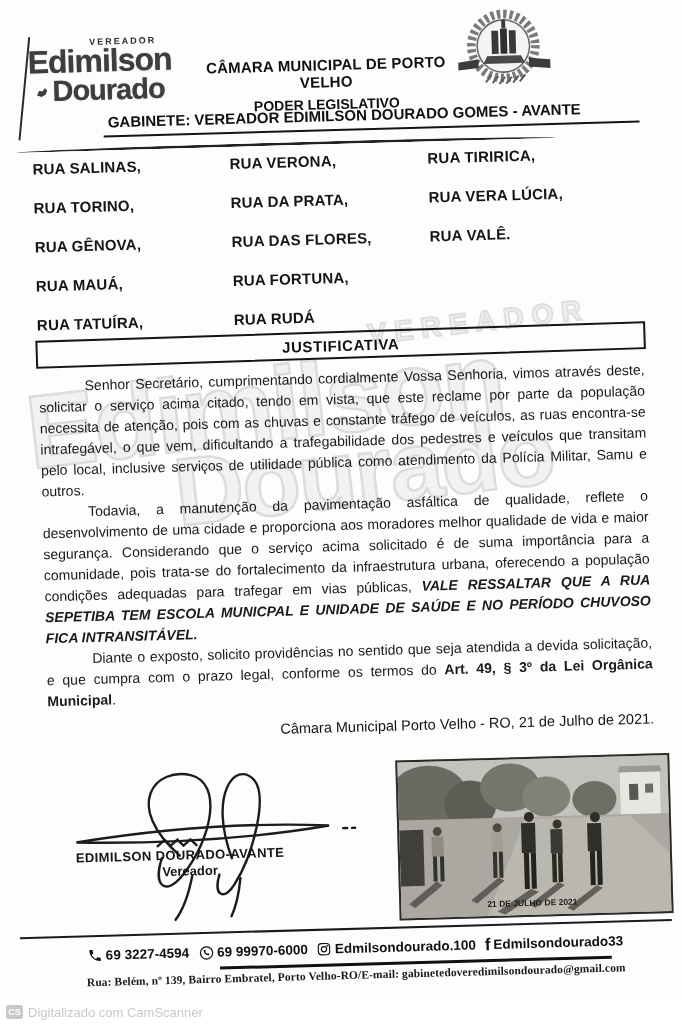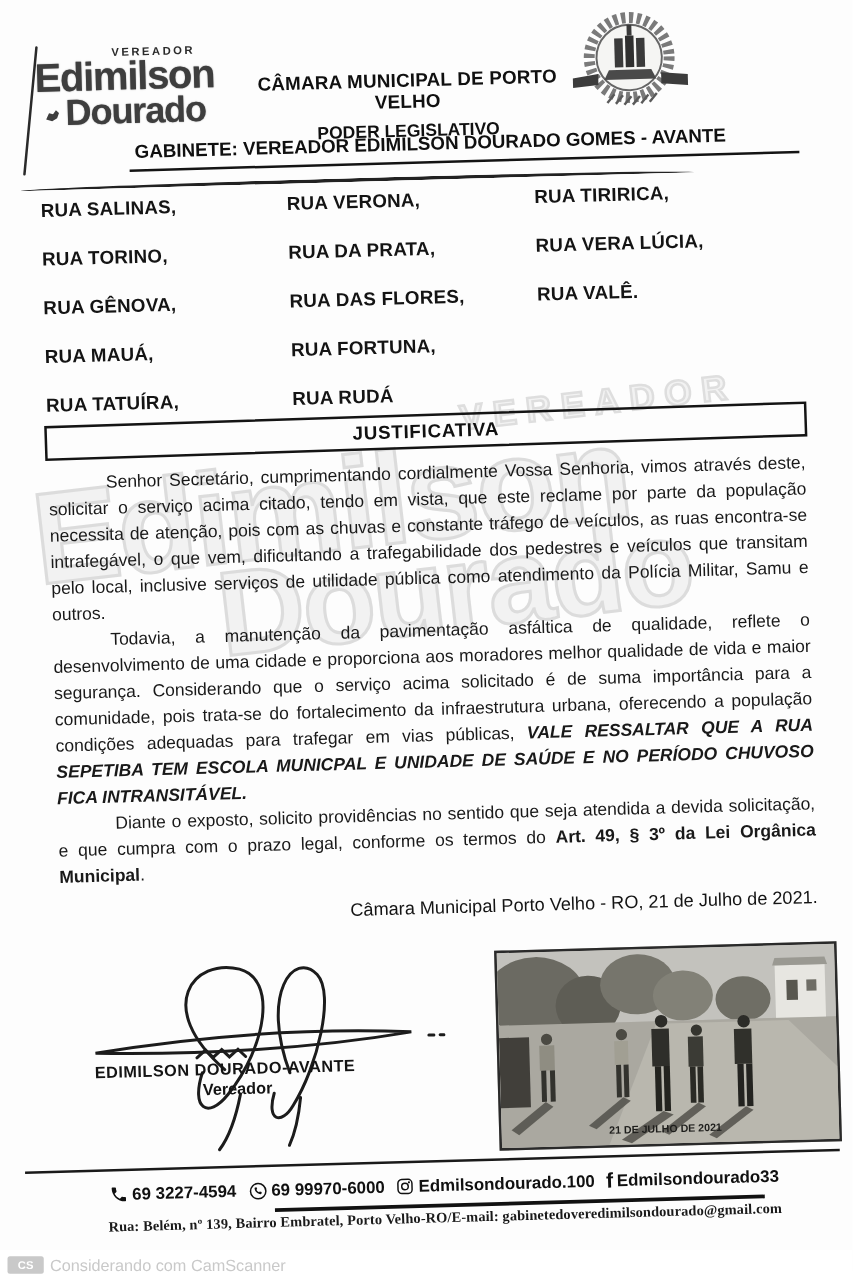--- a/index.html
+++ b/index.html
@@ -62,21 +62,21 @@
   
   .footer-rule{position:absolute;left:6px;top:928px;width:652px;border-top:2px solid #1a1a1a;}
   .contacts{position:absolute;left:0;top:940px;width:100%;display:flex;justify-content:center;align-items:center;gap:9px;font-size:13.5px;font-weight:800;color:#101010;}
   .contact{display:flex;align-items:center;gap:3px;}
   .fb-glyph{font-size:17px;font-weight:800;line-height:1;}
   .contacts-underline{position:absolute;left:205px;top:963px;width:392px;border-top:3px solid #111;}
   .address{position:absolute;left:0;top:969px;width:100%;text-align:center;font-family:"Liberation Serif",serif;font-weight:700;font-size:11.5px;color:#1a1a1a;letter-spacing:.1px;}
 
   
   .cs-strip{position:absolute;left:0;bottom:0;width:100%;height:24px;background:#fff;display:flex;align-items:center;padding-left:6px;z-index:5;}
-  .cs-badge{display:inline-flex;align-items:center;justify-content:center;width:29px;height:14px;background:#c9c9c9;color:#fff;border-radius:2px;font-size:9px;font-weight:800;margin-right:5px;}
+  .cs-badge{display:inline-flex;align-items:center;justify-content:center;width:17px;height:14px;background:#c9c9c9;color:#fff;border-radius:2px;font-size:9px;font-weight:800;margin-right:5px;}
   .cs-label{color:#c9c9c9;font-size:13px;}
 </style>
 </head>
 <body>
 
 <div class="page">
   <div class="doc">
 
     <div class="artifact"></div>
 
@@ -252,15 +252,15 @@
         <span>Edmilsondourado33</span>
       </span>
     </div>
     <div class="contacts-underline"></div>
     <div class="address">Rua: Belém, nº 139, Bairro Embratel, Porto Velho-RO/E-mail: gabinetedoveredimilsondourado@gmail.com</div>
 
   </div>
 
   <div class="cs-strip">
     <span class="cs-badge">CS</span>
-    <span class="cs-label">Considerando com CamScanner</span>
+    <span class="cs-label">Digitalizado com CamScanner</span>
   </div>
 </div>
 
 </body></html>

